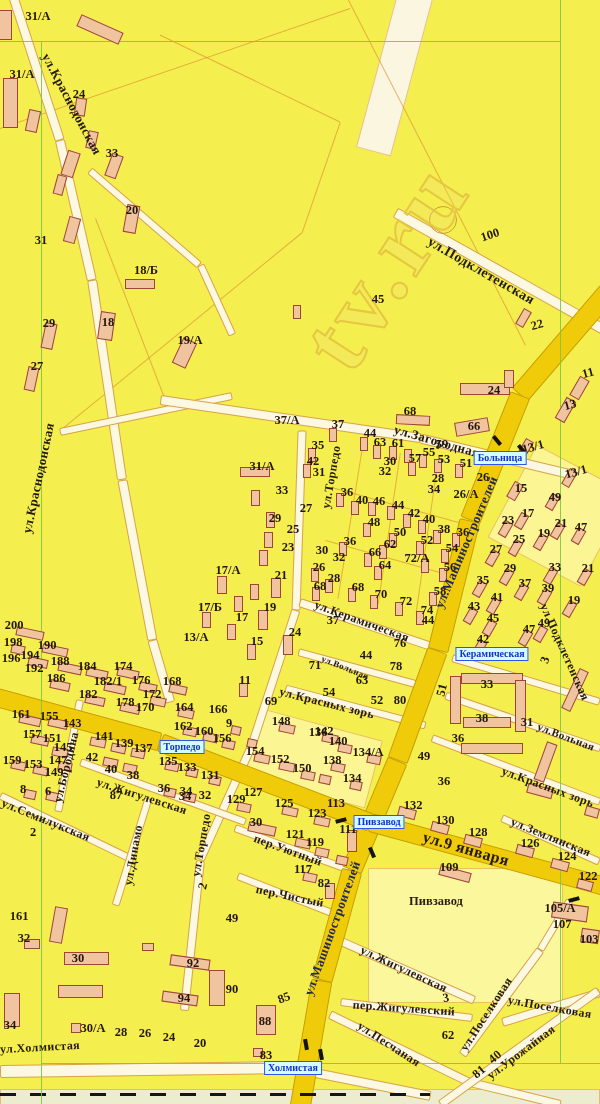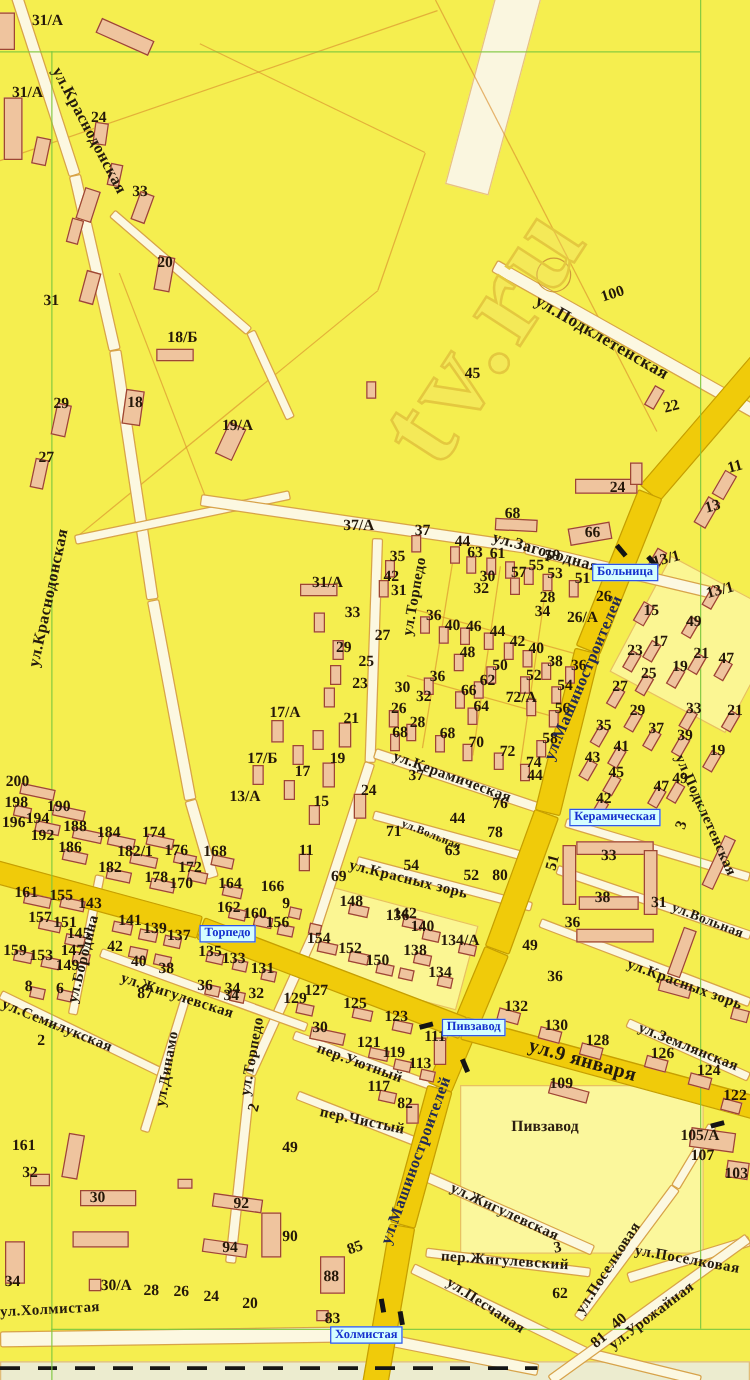--- a/index.html
+++ b/index.html
@@ -514,21 +514,21 @@
     <div class="hn" style="left: 185px; top: 796px; transform: translate(-50%, -50%) rotate(0deg);">34</div>
     <div class="hn" style="left: 205px; top: 795px; transform: translate(-50%, -50%) rotate(0deg);">32</div>
     <div class="hn" style="left: 236px; top: 799px; transform: translate(-50%, -50%) rotate(0deg);">129</div>
     <div class="hn" style="left: 253px; top: 792px; transform: translate(-50%, -50%) rotate(0deg);">127</div>
     <div class="hn" style="left: 284px; top: 803px; transform: translate(-50%, -50%) rotate(0deg);">125</div>
     <div class="hn" style="left: 317px; top: 813px; transform: translate(-50%, -50%) rotate(0deg);">123</div>
     <div class="hn" style="left: 256px; top: 822px; transform: translate(-50%, -50%) rotate(0deg);">30</div>
     <div class="hn" style="left: 295px; top: 834px; transform: translate(-50%, -50%) rotate(0deg);">121</div>
     <div class="hn" style="left: 348px; top: 829px; transform: translate(-50%, -50%) rotate(0deg);">111</div>
     <div class="hn" style="left: 315px; top: 842px; transform: translate(-50%, -50%) rotate(0deg);">119</div>
-    <div class="hn" style="left: 336px; top: 851px; transform: translate(-50%, -50%) rotate(0deg);">113</div>
+    <div class="hn" style="left: 336px; top: 803px; transform: translate(-50%, -50%) rotate(0deg);">113</div>
     <div class="hn" style="left: 303px; top: 869px; transform: translate(-50%, -50%) rotate(0deg);">117</div>
     <div class="hn" style="left: 324px; top: 883px; transform: translate(-50%, -50%) rotate(0deg);">82</div>
     <div class="hn" style="left: 203px; top: 886px; transform: translate(-50%, -50%) rotate(-75deg);">2</div>
     <div class="hn" style="left: 232px; top: 918px; transform: translate(-50%, -50%) rotate(0deg);">49</div>
     <div class="hn" style="left: 424px; top: 756px; transform: translate(-50%, -50%) rotate(0deg);">49</div>
     <div class="hn" style="left: 413px; top: 805px; transform: translate(-50%, -50%) rotate(0deg);">132</div>
     <div class="hn" style="left: 445px; top: 820px; transform: translate(-50%, -50%) rotate(0deg);">130</div>
     <div class="hn" style="left: 478px; top: 832px; transform: translate(-50%, -50%) rotate(0deg); text-align: center;">128</div>
     <div class="hn" style="left: 530px; top: 843px; transform: translate(-50%, -50%) rotate(0deg);">126</div>
     <div class="hn" style="left: 567px; top: 856px; transform: translate(-50%, -50%) rotate(0deg);">124</div>

